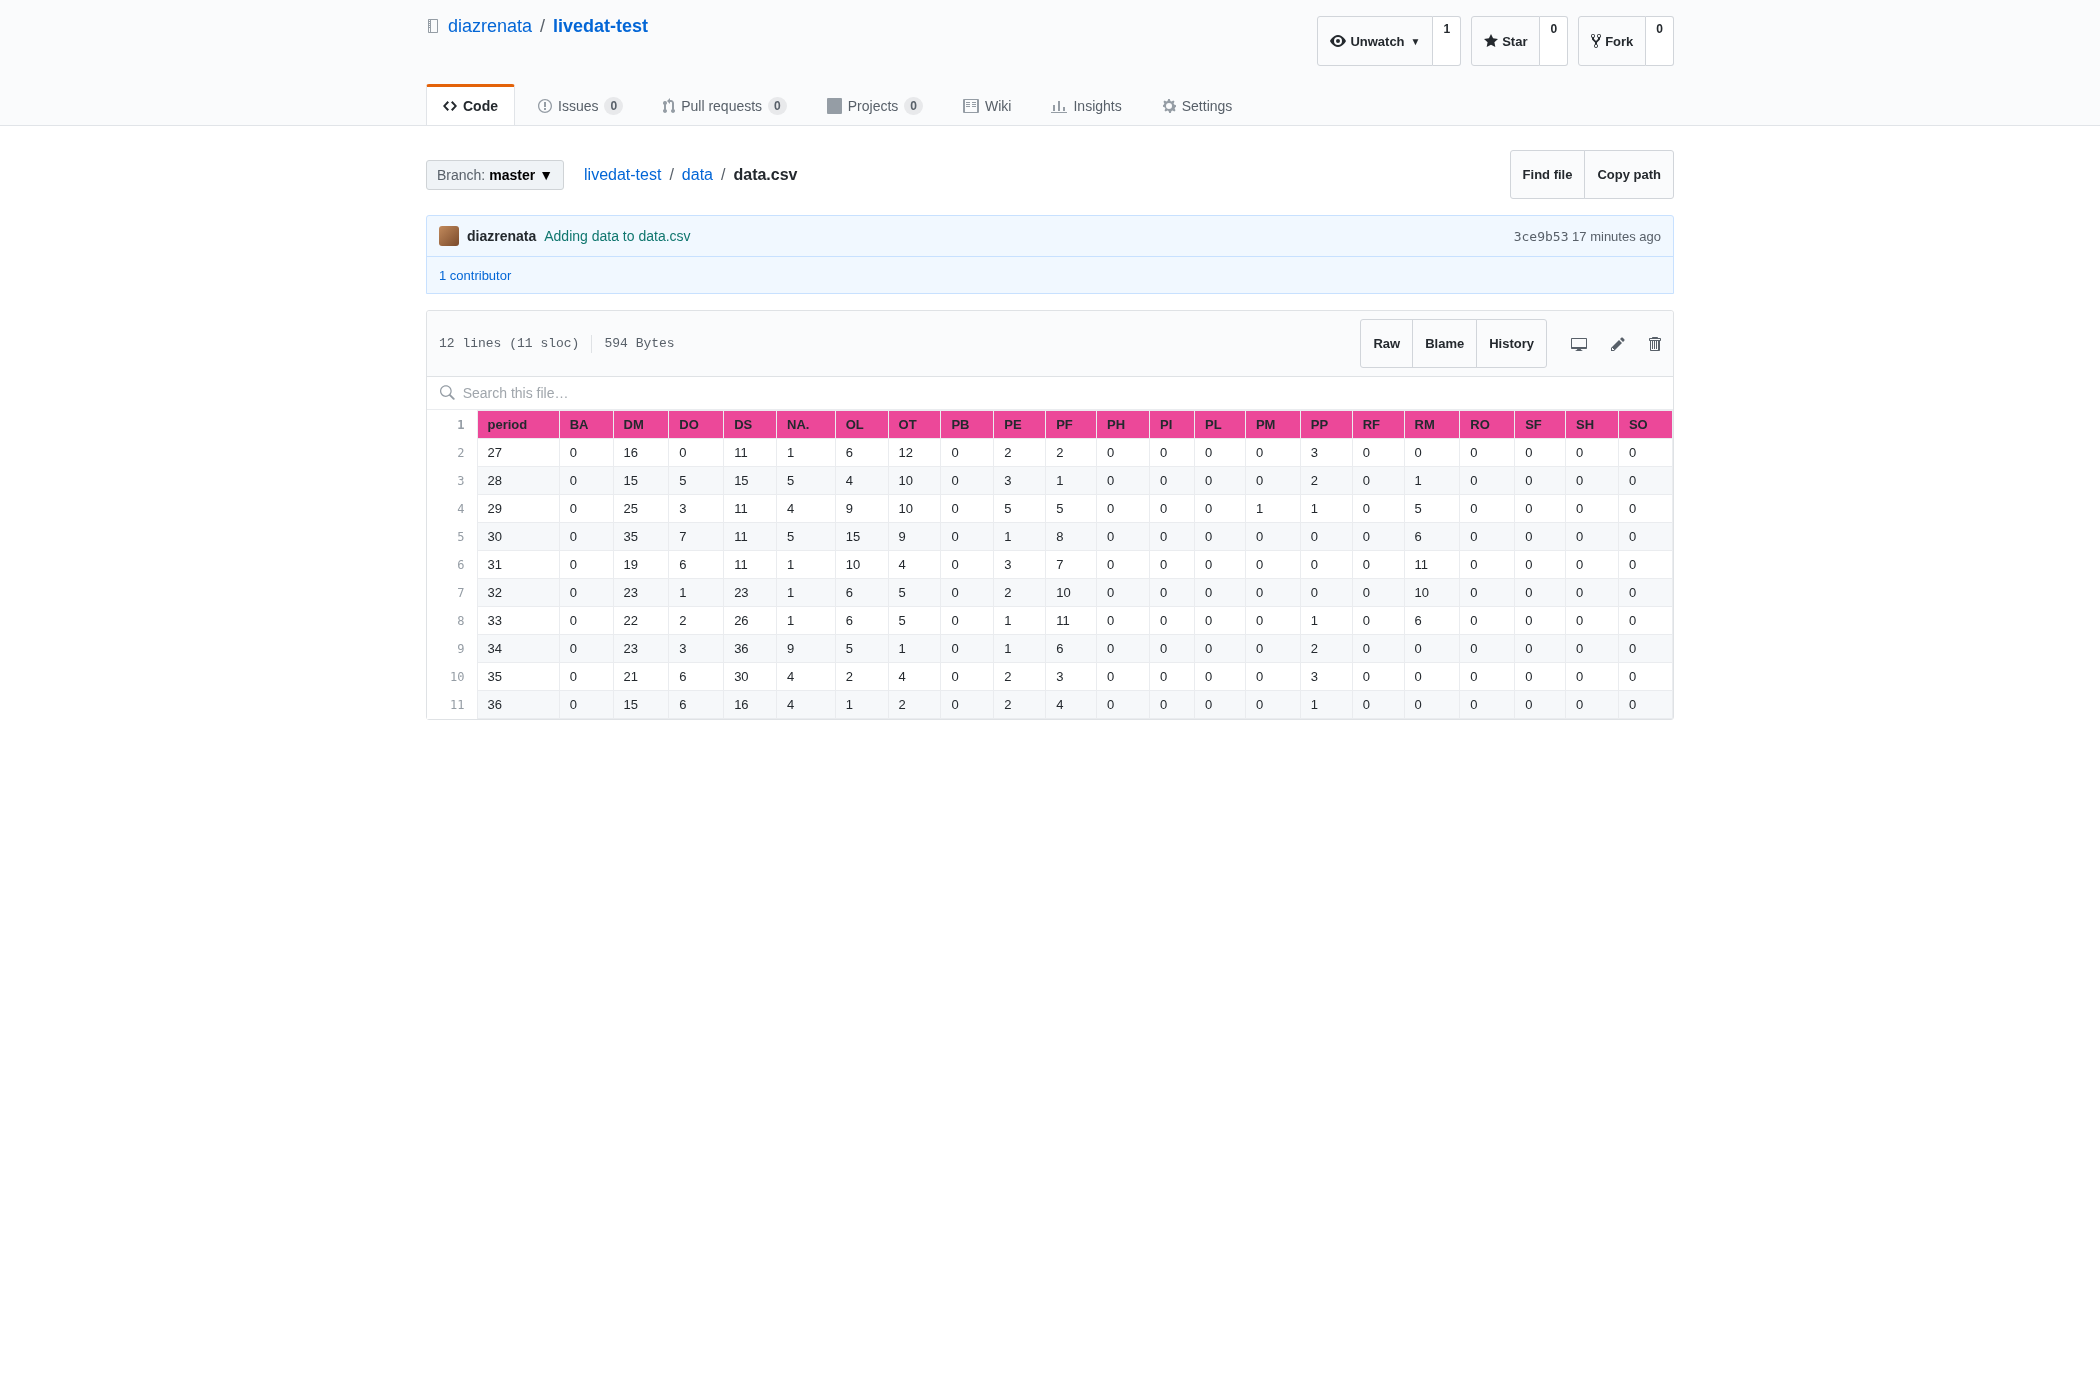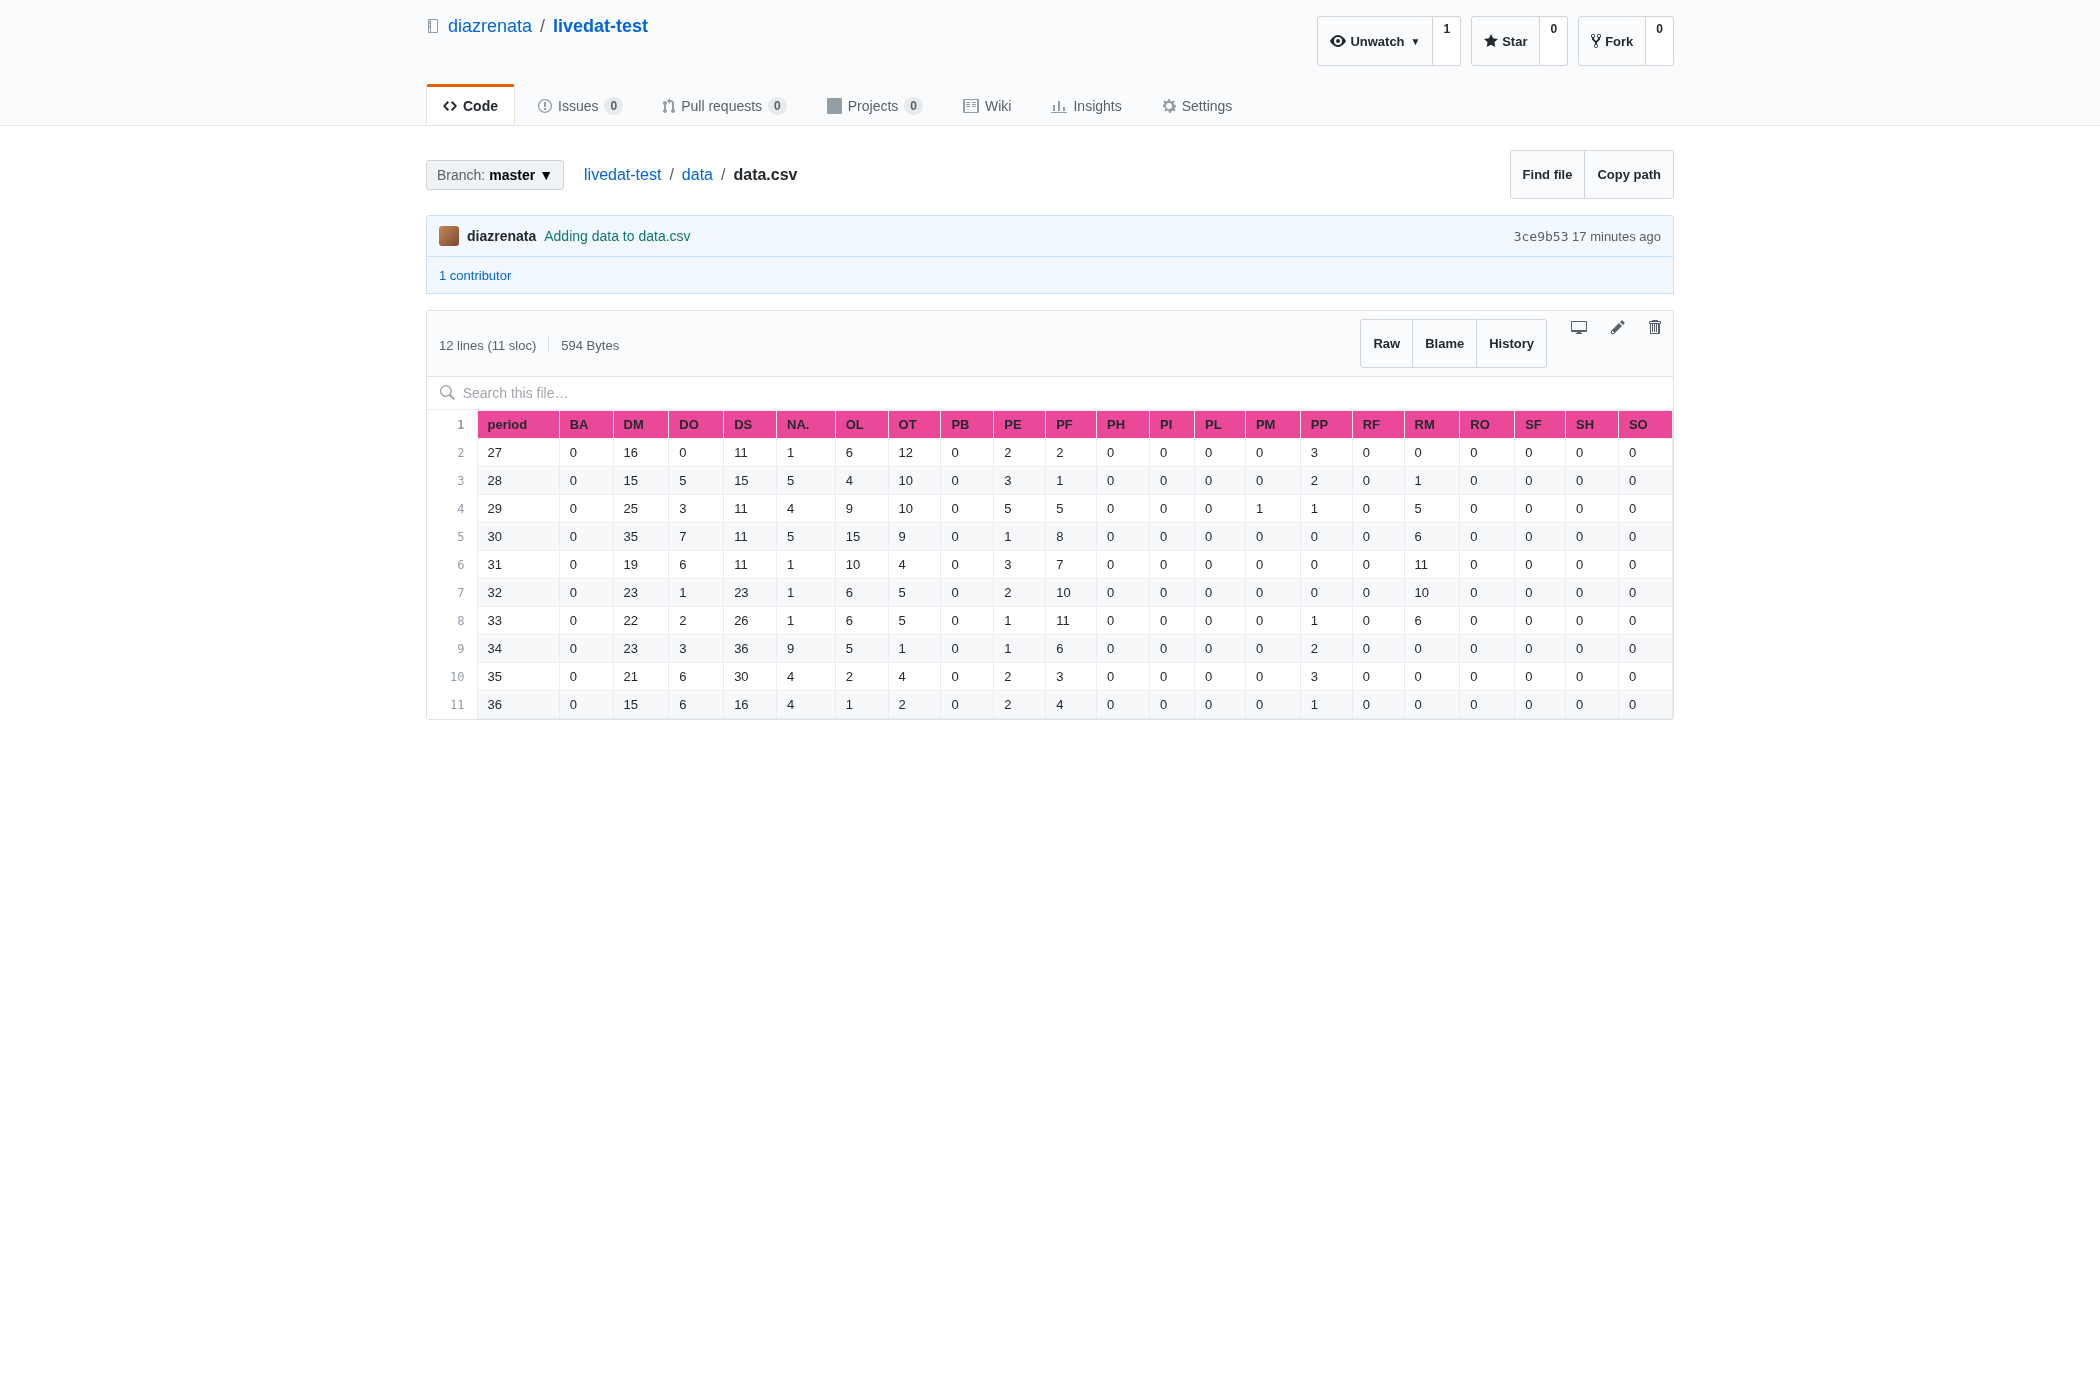--- a/index.html
+++ b/index.html
@@ -136,23 +136,23 @@
 
     
     .file-box { border: 1px solid #dfe2e5; border-radius: 3px; margin-top: 16px; }
     .file-header {
       display: flex; justify-content: space-between; align-items: center;
       padding: 8px 12px;
       background: #fafbfc;
       border-bottom: 1px solid #dfe2e5;
       border-radius: 3px 3px 0 0;
     }
-    .file-info { font-family: Liberation Sans, sans-serif; font-size: 13px; color: #586069; display:flex; align-items:flex-end;}
+    .file-info { font-family: Liberation Mono, monospace; font-size: 13px; color: #586069; display:flex; align-items:center;}
     .file-info .divider { width:1px; height:18px; background:#dfe2e5; margin:0 12px;}
-    .file-actions { display: flex; align-items: flex-start; gap: 24px; }
+    .file-actions { display: flex; align-items: center; gap: 24px; }
     .btn-seg { display:flex;}
     .btn-seg .btn { border-radius:0; margin-left:-1px; font-size:13px; font-weight:600;}
     .btn-seg .btn:first-child { border-radius:3px 0 0 3px; margin-left:0;}
     .btn-seg .btn:last-child { border-radius:0 3px 3px 0;}
     .icon-btn { color:#586069; cursor:pointer; display:inline-flex; }
     .icon-btn svg { fill: #586069; }
 
     .file-search { border-bottom: 1px solid #eaecef; padding: 8px 12px; display:flex; align-items:center; gap:8px;}
     .file-search input { border:none; outline:none; font-size:14px; width:100%; color:#24292e;}
     .file-search input::placeholder { color:#a0a6ac;}

